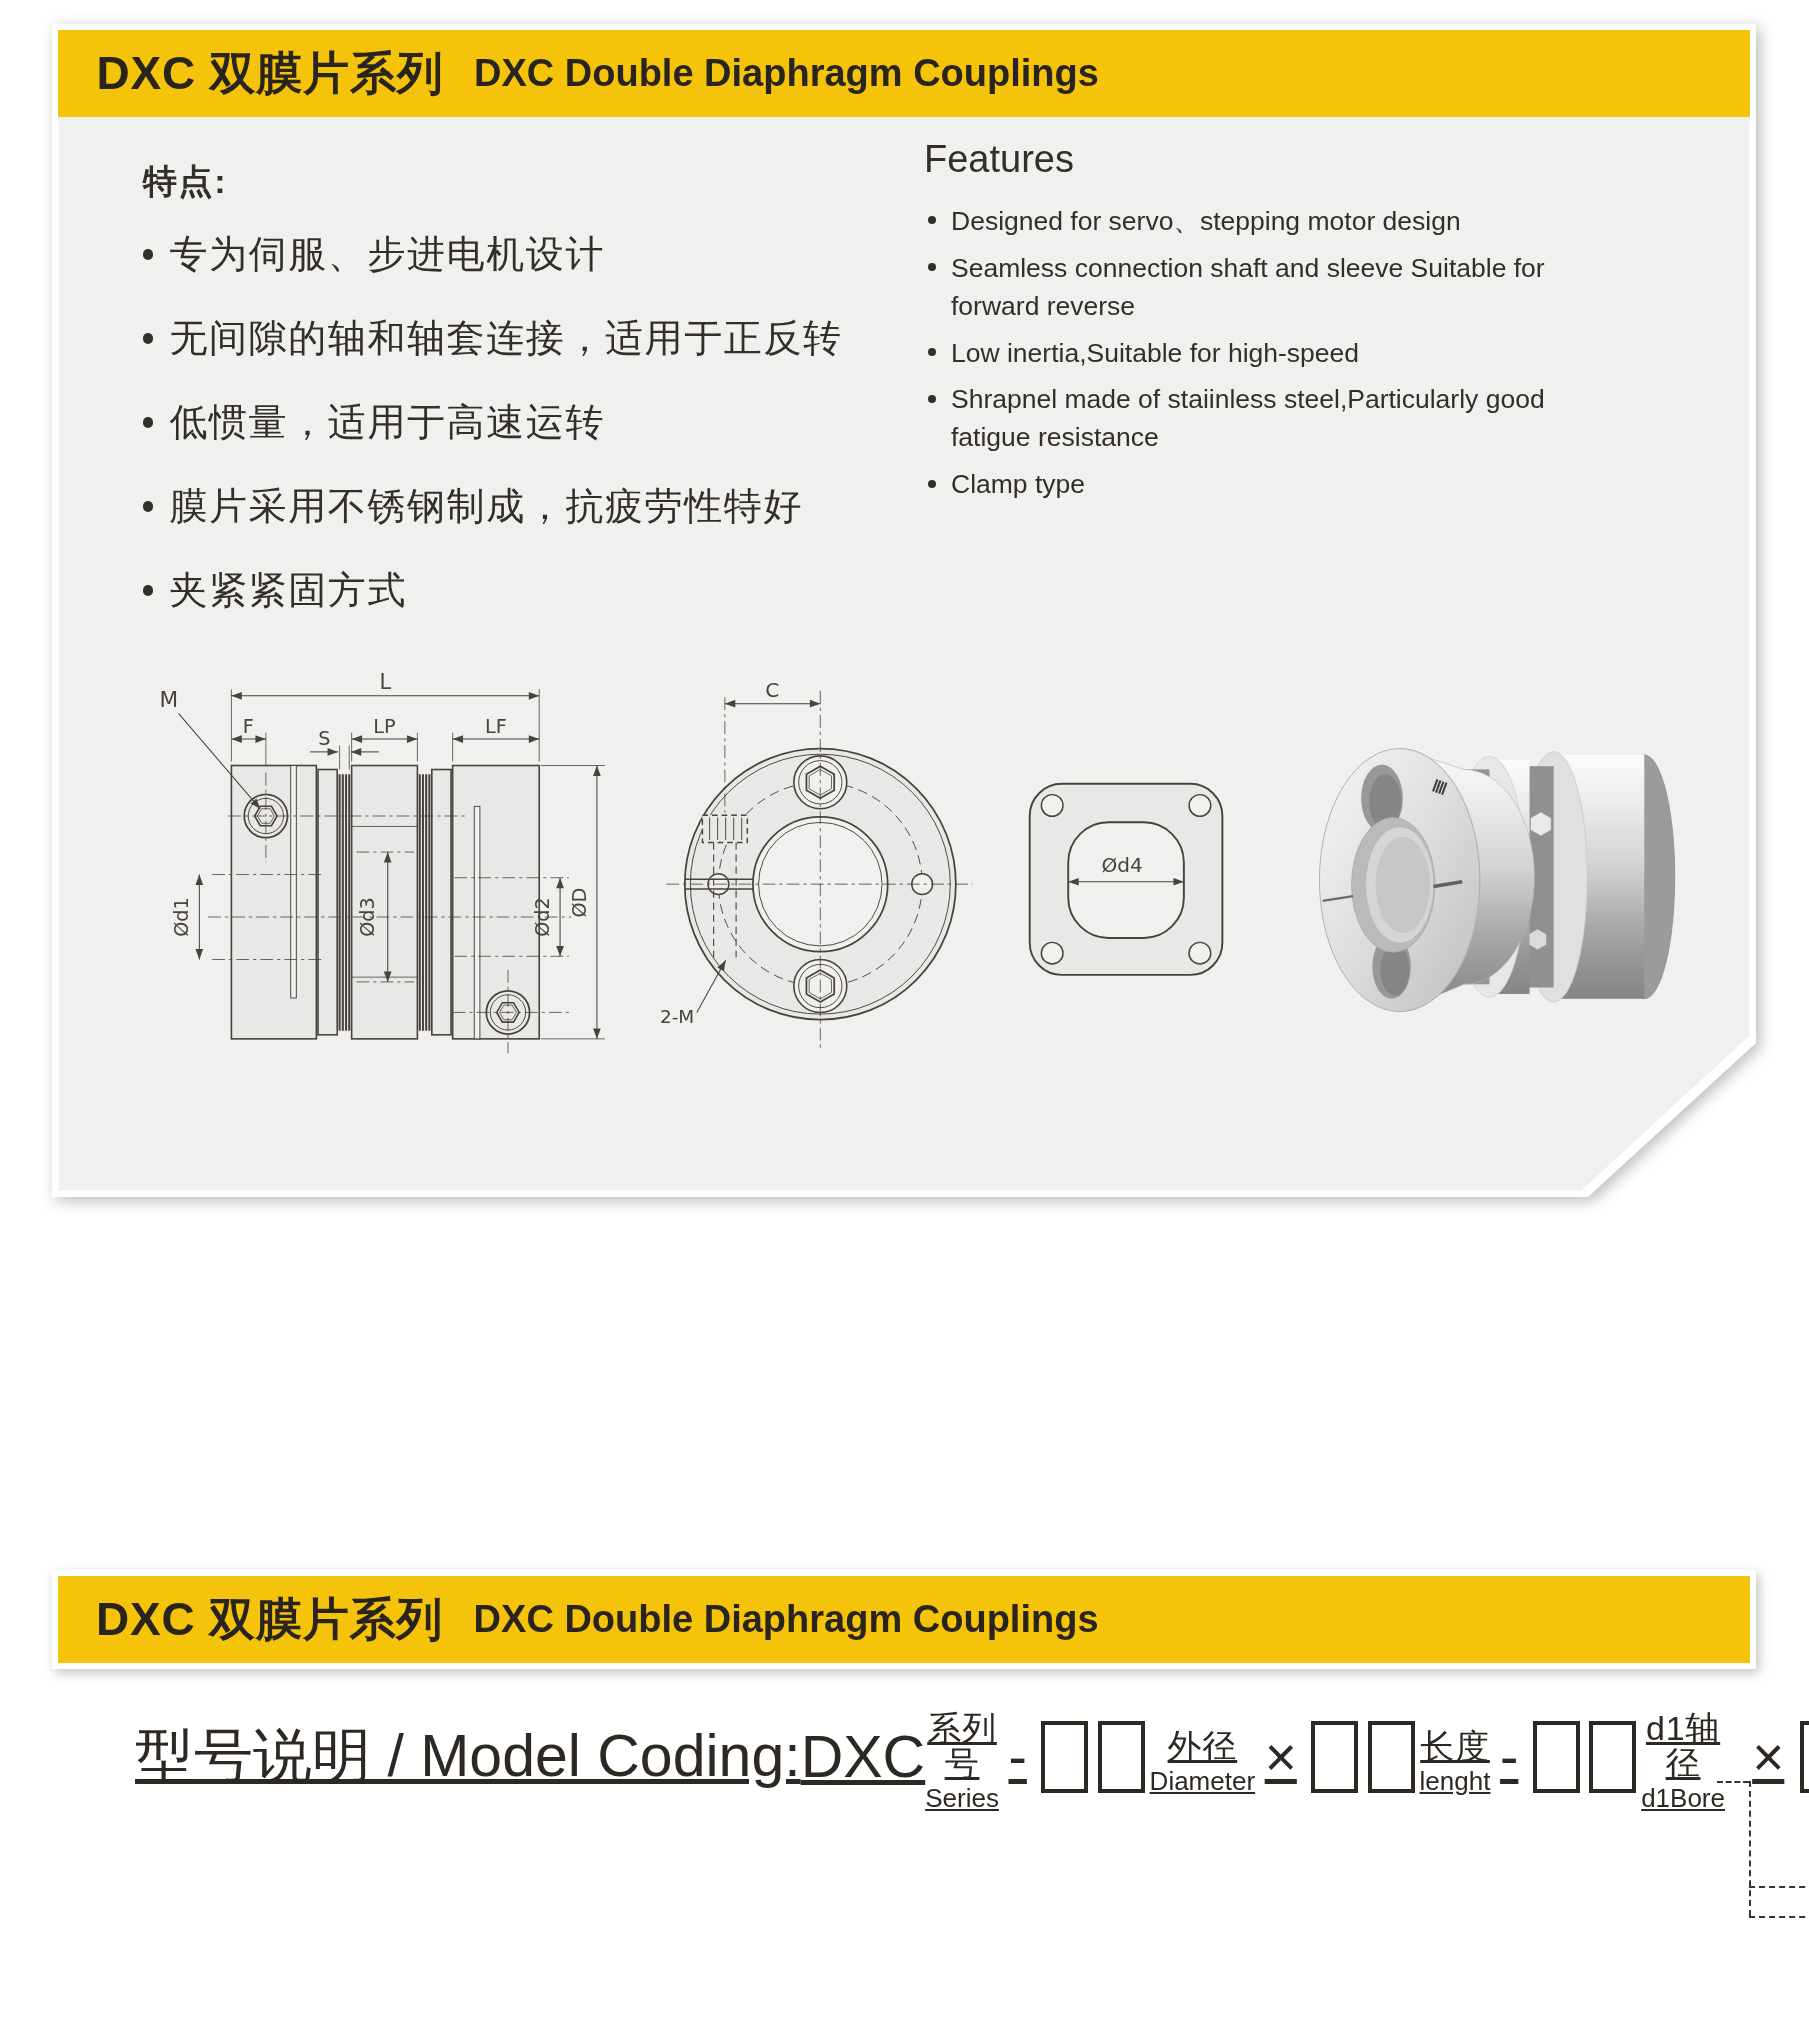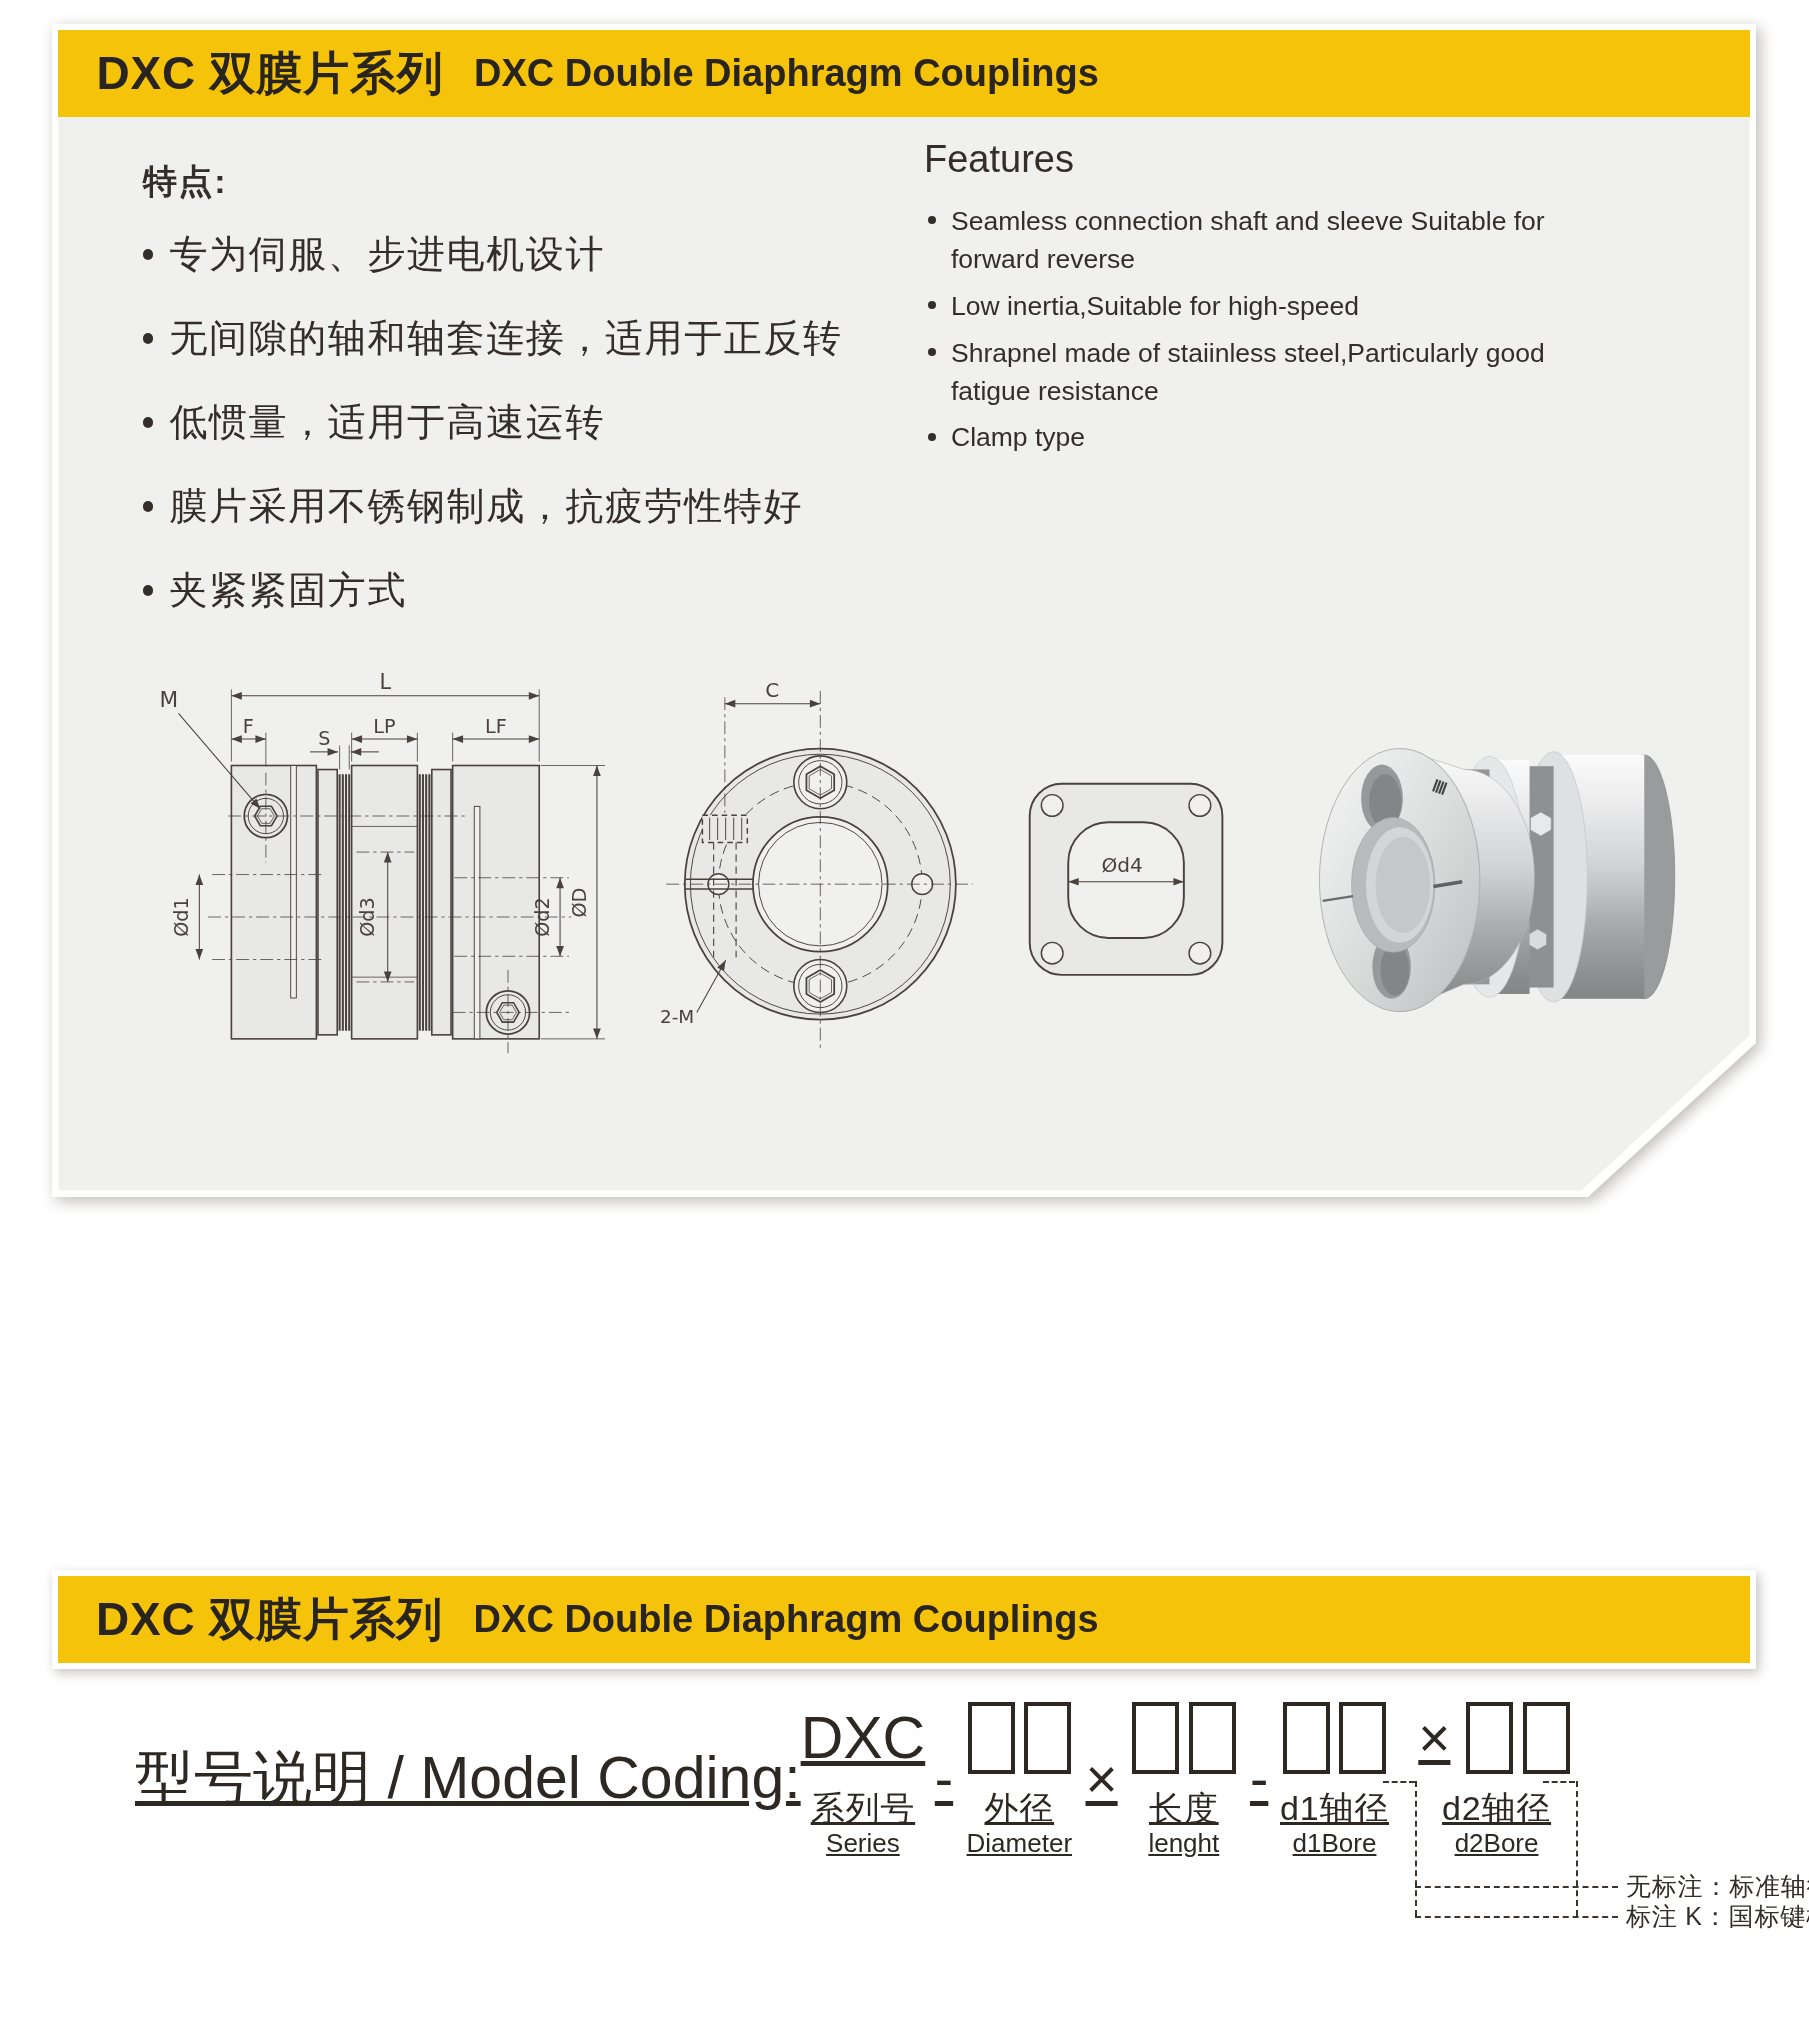--- a/index.html
+++ b/index.html
@@ -41,21 +41,21 @@
   #photo{left:1245px;top:678px;width:401px;height:369px;}
   
   .ybar2{position:absolute;left:52px;top:1570px;width:1704px;height:99px;background:#F5C40A;
     border:6.4px solid #ffffff;box-sizing:border-box;display:flex;align-items:center;padding-left:38px;
     filter:drop-shadow(3.2px 4px 5.6px rgba(110,104,97,.4));}
   .ybar2 .t-zh{font-size:46px;font-weight:700;color:#2A241F;letter-spacing:0.8px;}
   .ybar2 .t-en{font-size:38px;font-weight:700;color:#2A241F;margin-left:30.5px;}
   
   .mc{position:absolute;left:135px;top:1698px;display:flex;align-items:center;color:#2E2823;text-decoration:underline;}
   .mc-title{font-size:59px;height:80px;display:flex;align-items:center;white-space:nowrap;letter-spacing:0;}
-  .mc-grp{display:flex;flex-direction:column;align-items:center;}
+  .mc-grp{display:flex;flex-direction:row;align-items:center;}
   .mc-top{height:80px;display:flex;align-items:center;font-size:59px;}
   .bx{width:47px;height:72px;border:4px solid #2E2823;box-sizing:border-box;margin:0 4.8px;background:transparent;}
   .mc-sep{height:80px;display:flex;align-items:center;font-size:55px;margin:0 9.6px;}
   .mc-lbls{margin-top:13px;text-align:center;}
   .lbl-zh{font-size:34px;line-height:35px;letter-spacing:0.8px;}
   .lbl-en{font-size:26px;line-height:34px;}
   .grp-last{position:relative;margin-left:24px;padding:0 3.2px;}
   .grp-last .mc-sep-in{font-size:55px;margin-right:11.2px;}
   .dashseg{position:absolute;border:0;border-top:2.4px dashed #3A332E;height:0;}
   .dv{position:absolute;width:0;border-left:2.4px dashed #3A332E;top:83px;height:135px;}
@@ -105,20 +105,21 @@
         <li>
             <span class="dot"></span>
             <span>夹紧紧固方式</span>
           </li>
       </ul>
     </div>
 
     <div class="feat-en">
       <div class="feat-en-title">Features</div>
       <ul>
+        <li>Designed for servo、stepping motor design</li>
         <li>Seamless connection shaft and sleeve Suitable for forward reverse</li>
         <li>Low inertia,Suitable for high-speed</li>
         <li>Shrapnel made of staiinless steel,Particularly good fatigue resistance</li>
         <li>Clamp type</li>
       </ul>
     </div>
 
     <svg id="dwg-side" class="dwg" viewBox="0 0 620 490">
       <defs>
         <marker id="arS" markerWidth="12" markerHeight="9" refX="11" refY="4.5" orient="auto-start-reverse">

